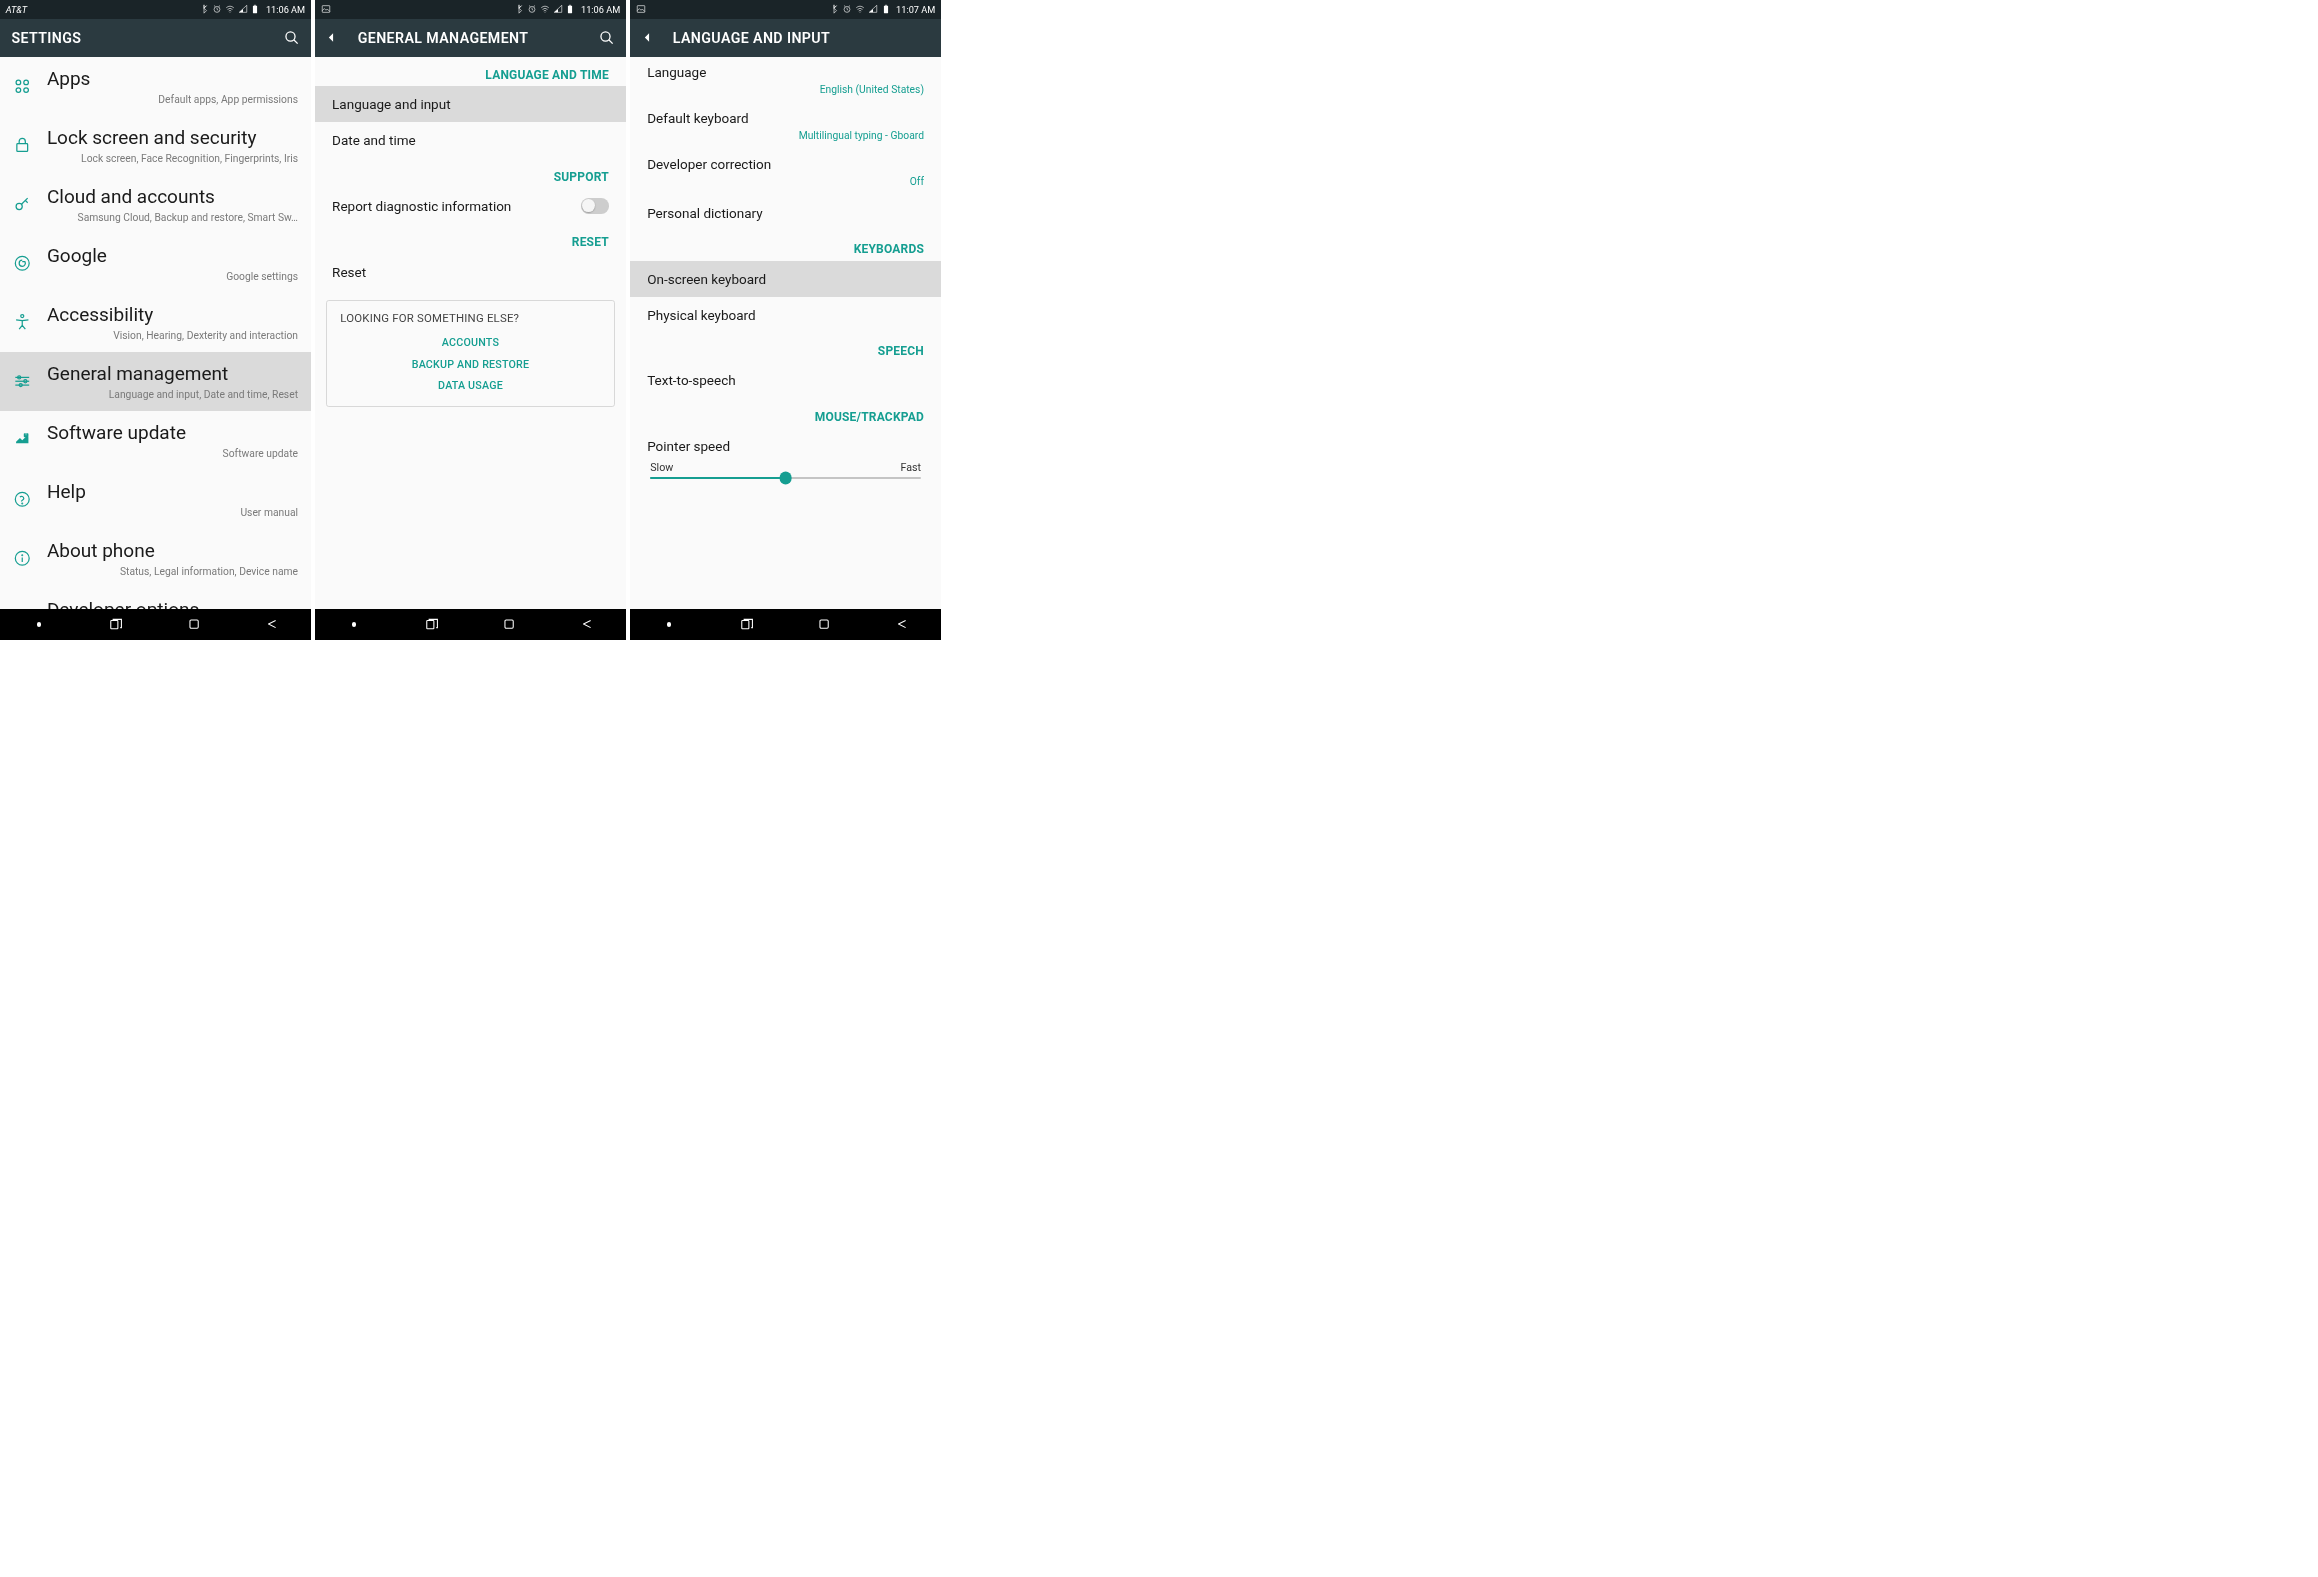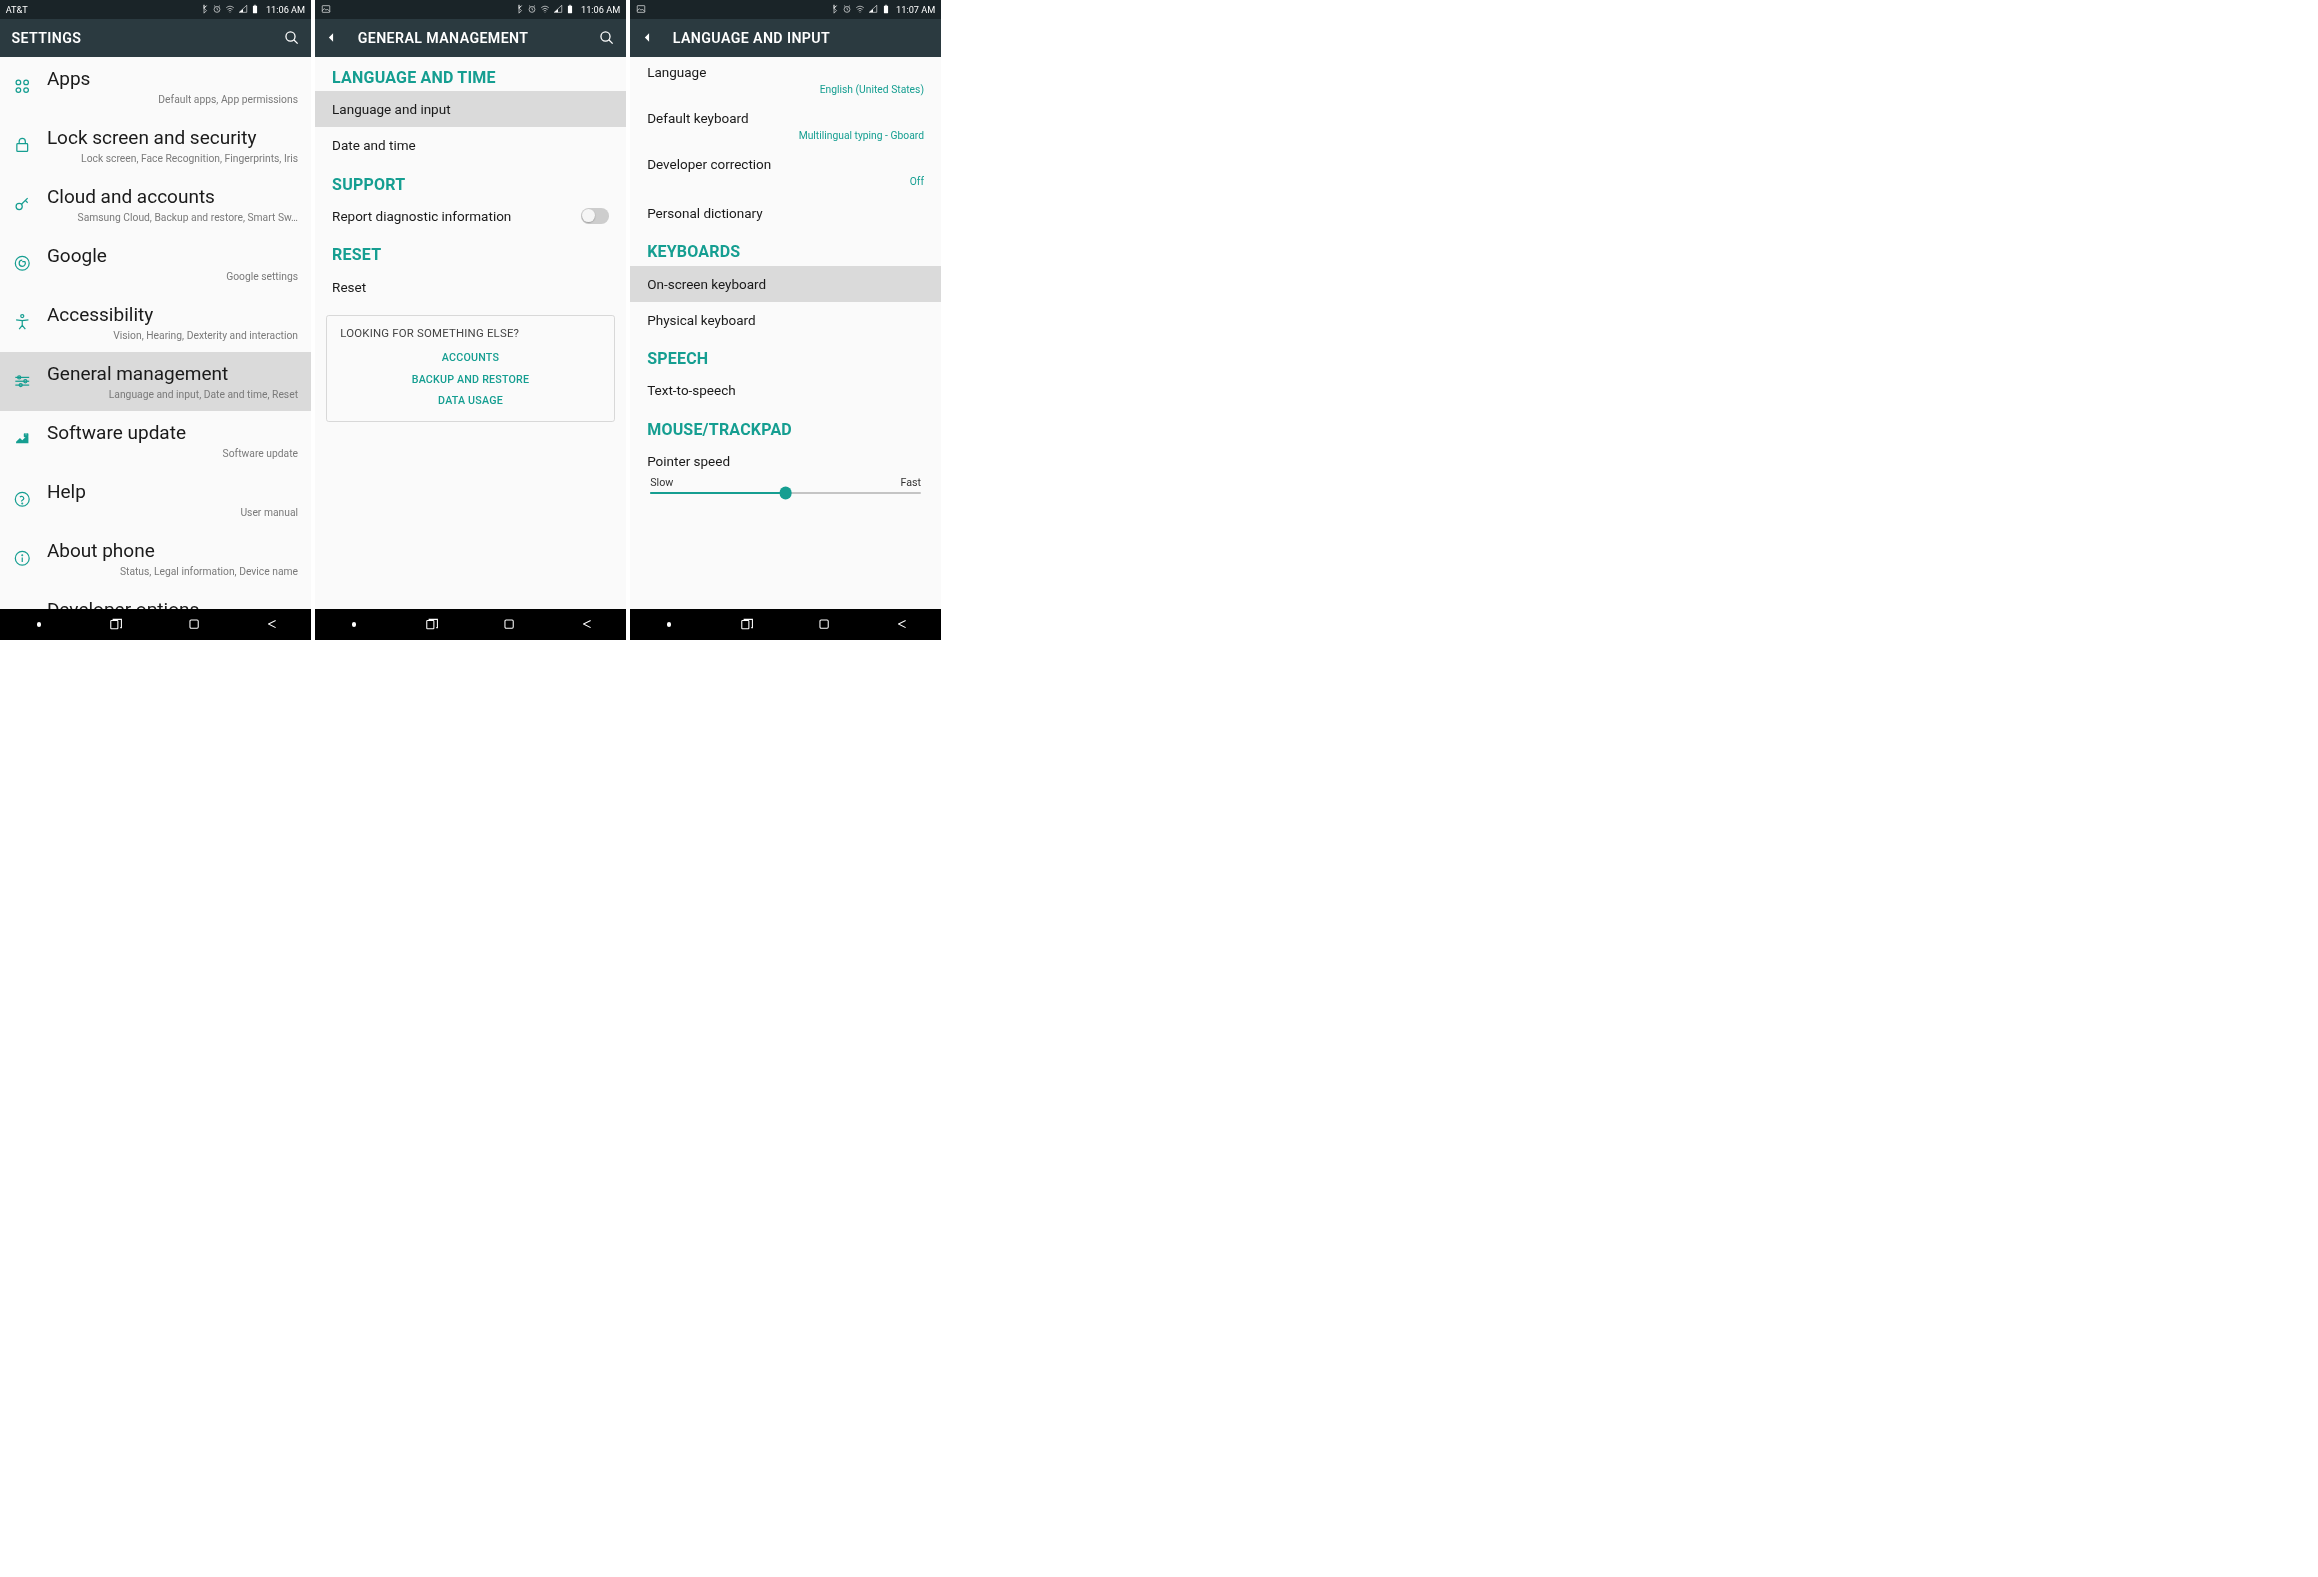--- a/index.html
+++ b/index.html
@@ -20,21 +20,21 @@
 }
 .status-bar {
   height: 18.5px;
   background: #1a2428;
   color: #fff;
   display: flex;
   align-items: center;
   padding: 0 5.7px;
   font-size: 9.2px;
 }
-.status-left { flex: 1; display: flex; align-items: center; gap: 2.8px; }
+.status-left { flex: 1; display: flex; align-items: center; gap: 2.8px; font-style: italic; }
 .status-right { display: flex; align-items: flex-start; gap: 2.8px; }
 .status-time { margin-left: 2.8px; font-size: 9.2px; }
 .status-icon { width: 10px; height: 10px; fill: #fff; }
 .app-bar {
   height: 38px;
   background: #2b3a40;
   color: #fff;
   display: flex;
   align-items: center;
   padding: 0 11.4px;
@@ -84,24 +84,25 @@
   color: #7a7a7a;
   margin-top: 1.4px;
   white-space: nowrap;
   overflow: hidden;
   text-overflow: ellipsis;
   text-align: right;
 }
 .list-sub.teal { color: #159e91; }
 .section-header {
   padding: 11.4px 17px 4.3px;
-  font-size: 16px;
+  font-size: 12px;
   font-weight: 700;
   color: #159e91;
   letter-spacing: 0.2px;
+  text-align: right;
 }
 .simple-row {
   padding: 10px 17px;
   font-size: 13.5px;
   color: #1a1a1a;
   cursor: pointer;
   display: flex;
   align-items: center;
 }
 .simple-row.highlighted { background: #dadada; }

